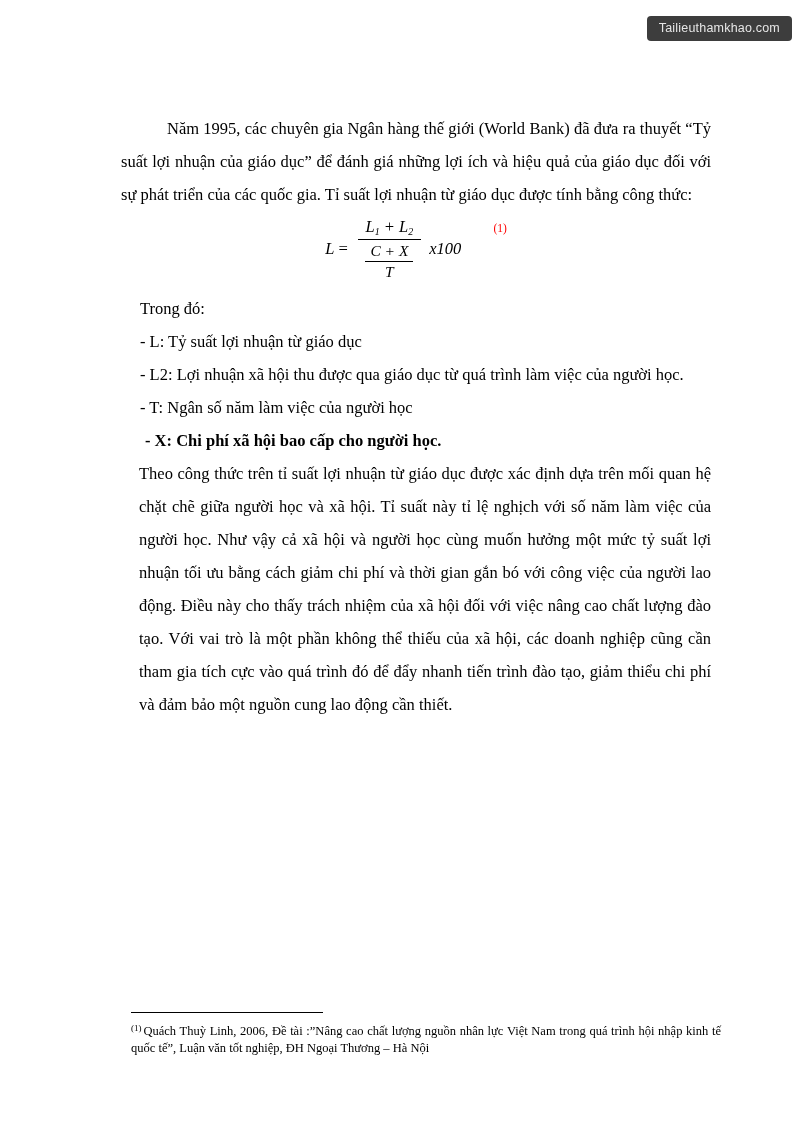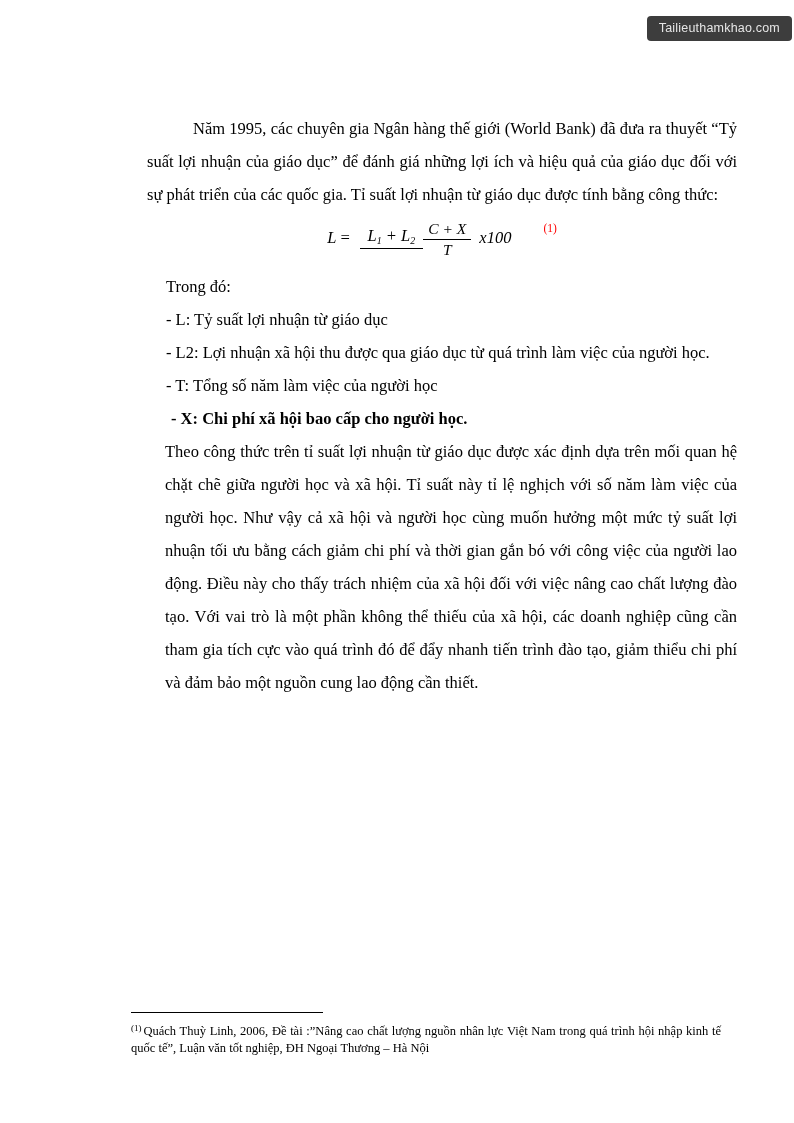--- a/index.html
+++ b/index.html
@@ -23,21 +23,21 @@
     font-family: "Liberation Sans", sans-serif;
     font-size: 12.5px;
     padding: 5px 12px 6px 12px;
     border-radius: 4px;
     letter-spacing: 0.2px;
     cursor: pointer;
   }
   .content {
     position: absolute;
     top: 100px;
-    left: 147px;
+    left: 121px;
     width: 590px;
   }
   .para {
     margin: 0;
     font-size: 16.5px;
     line-height: 33px;
     text-align: justify;
   }
   .indent-large { text-indent: 46px; }
   .indent-small { text-indent: 19px; }
@@ -54,20 +54,21 @@
   .formula {
     display: inline-flex;
     align-items: center;
     font-style: italic;
     font-size: 16.5px;
     line-height: 1.15;
   }
   .formula .eq { margin: 0 5px 0 3px; }
   .frac {
     display: inline-flex;
+    flex-direction: column;
     align-items: center;
     margin: 0 4px;
     text-align: center;
     font-family: Liberation Serif, serif;
   }
   .frac .num {
     padding: 0 8px 2px 8px;
     border-bottom: 1px solid #000;
     white-space: nowrap;
   }
@@ -154,21 +155,21 @@
         </span>
         <span class="suffix">x100</span>
       </span>
       <span class="fn-ref">(1)</span>
     </div>
 
     <p class="para indent-small">Trong đó:</p>
 
     <p class="para indent-small">- L: Tỷ suất lợi nhuận từ giáo dục</p>
     <p class="para indent-small">- L2: Lợi nhuận xã hội thu được qua giáo dục từ quá trình làm việc của người học.</p>
-    <p class="para indent-small">- T: Tổng số năm làm việc của người học</p>
+    <p class="para indent-small">- T: Ngân số năm làm việc của người học</p>
     <p class="para indent-x">- X: Chi phí xã hội bao cấp cho người học.</p>
 
     <p class="para block-indent">Theo công thức trên tỉ suất lợi nhuận từ giáo dục được xác định dựa trên mối quan hệ chặt chẽ giữa người học và xã hội. Tỉ suất này tỉ lệ nghịch với số năm làm việc của người học. Như vậy cả xã hội và người học cùng muốn hưởng một mức tỷ suất lợi nhuận tối ưu bằng cách giảm chi phí và thời gian gắn bó với công việc của người lao động. Điều này cho thấy trách nhiệm của xã hội đối với việc nâng cao chất lượng đào tạo. Với vai trò là một phần không thể thiếu của xã hội, các doanh nghiệp cũng cần tham gia tích cực vào quá trình đó để đẩy nhanh tiến trình đào tạo, giảm thiểu chi phí và đảm bảo một nguồn cung lao động cần thiết.</p>
 
 
   </div>
 
   <div class="footnote-area">
     <div class="footnote-rule"></div>
     <p class="footnote"><sup>(1)</sup><span>Quách Thuỳ Linh, 2006, Đề tài :”Nâng cao chất lượng nguồn nhân lực Việt Nam trong quá trình hội nhập kinh tế quốc tế”, Luận văn tốt nghiệp, ĐH Ngoại Thương – Hà Nội</span></p>

